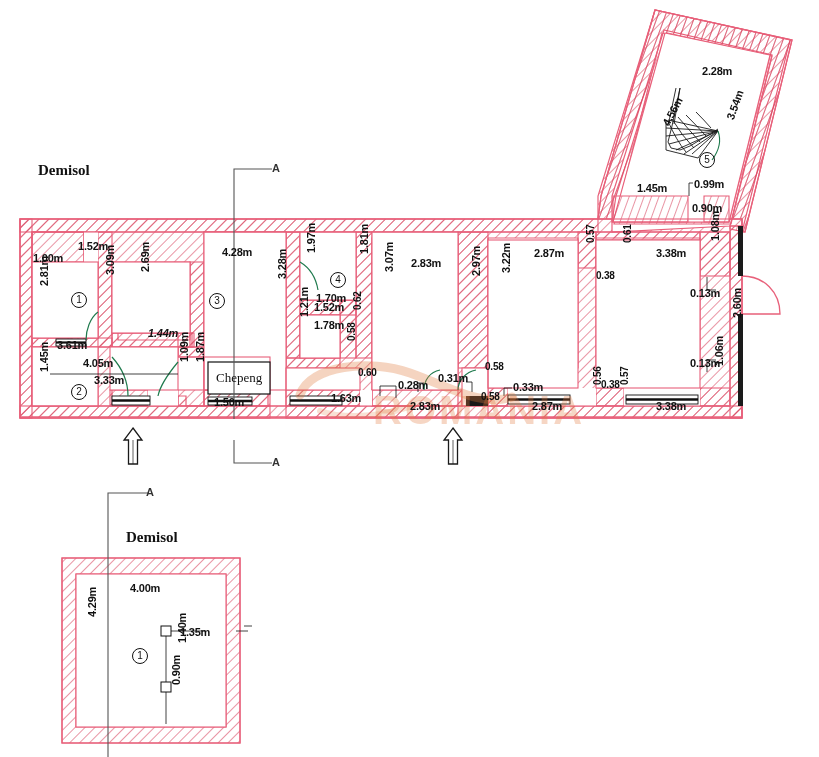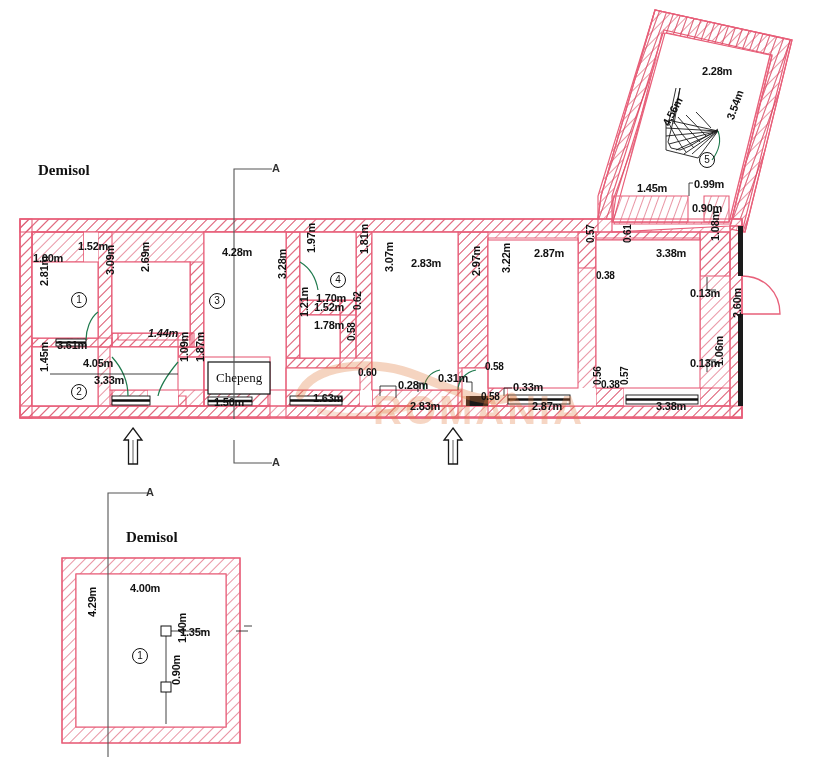--- a/index.html
+++ b/index.html
@@ -308,21 +308,21 @@
     <div class="lbl" style="left: 38px; top: 372px; transform: rotate(-90deg); transform-origin: 0px 0px;">1.45m</div>
     <div class="lbl" style="left: 178px; top: 362px; transform: rotate(-90deg); transform-origin: 0px 0px;">1.09m</div>
     <div class="lbl" style="left: 194px; top: 362px; transform: rotate(-90deg); transform-origin: 0px 0px;">1.87m</div>
     <div class="lbl" style="left: 214px; top: 396px;">1.50m</div>
     <div class="lbl" style="left: 314px; top: 301px;">1.52m</div>
     <div class="lbl" style="left: 314px; top: 319px;">1.78m</div>
     <div class="lbl" style="left: 298px; top: 317px; transform: rotate(-90deg); transform-origin: 0px 0px;">1.21m</div>
     <div class="lbl sm" style="left: 352px; top: 310px; transform: rotate(-90deg); transform-origin: 0px 0px;">0.62</div>
     <div class="lbl sm" style="left: 346px; top: 341px; transform: rotate(-90deg); transform-origin: 0px 0px;">0.58</div>
     <div class="lbl sm" style="left: 358px; top: 367px;">0.60</div>
-    <div class="lbl" style="left: 313px; top: 392px;">1.63m</div>
+    <div class="lbl" style="left: 331px; top: 392px;">1.63m</div>
     <div class="lbl" style="left: 398px; top: 379px;">0.28m</div>
     <div class="lbl" style="left: 410px; top: 400px;">2.83m</div>
     <div class="lbl" style="left: 438px; top: 372px;">0.31m</div>
     <div class="lbl sm" style="left: 481px; top: 391px;">0.58</div>
     <div class="lbl" style="left: 513px; top: 381px;">0.33m</div>
     <div class="lbl" style="left: 532px; top: 400px;">2.87m</div>
     <div class="lbl sm" style="left: 592px; top: 385px; transform: rotate(-90deg); transform-origin: 0px 0px;">0.56</div>
     <div class="lbl sm" style="left: 601px; top: 379px;">0.38</div>
     <div class="lbl sm" style="left: 619px; top: 385px; transform: rotate(-90deg); transform-origin: 0px 0px;">0.57</div>
     <div class="lbl" style="left: 656px; top: 400px;">3.38m</div>

